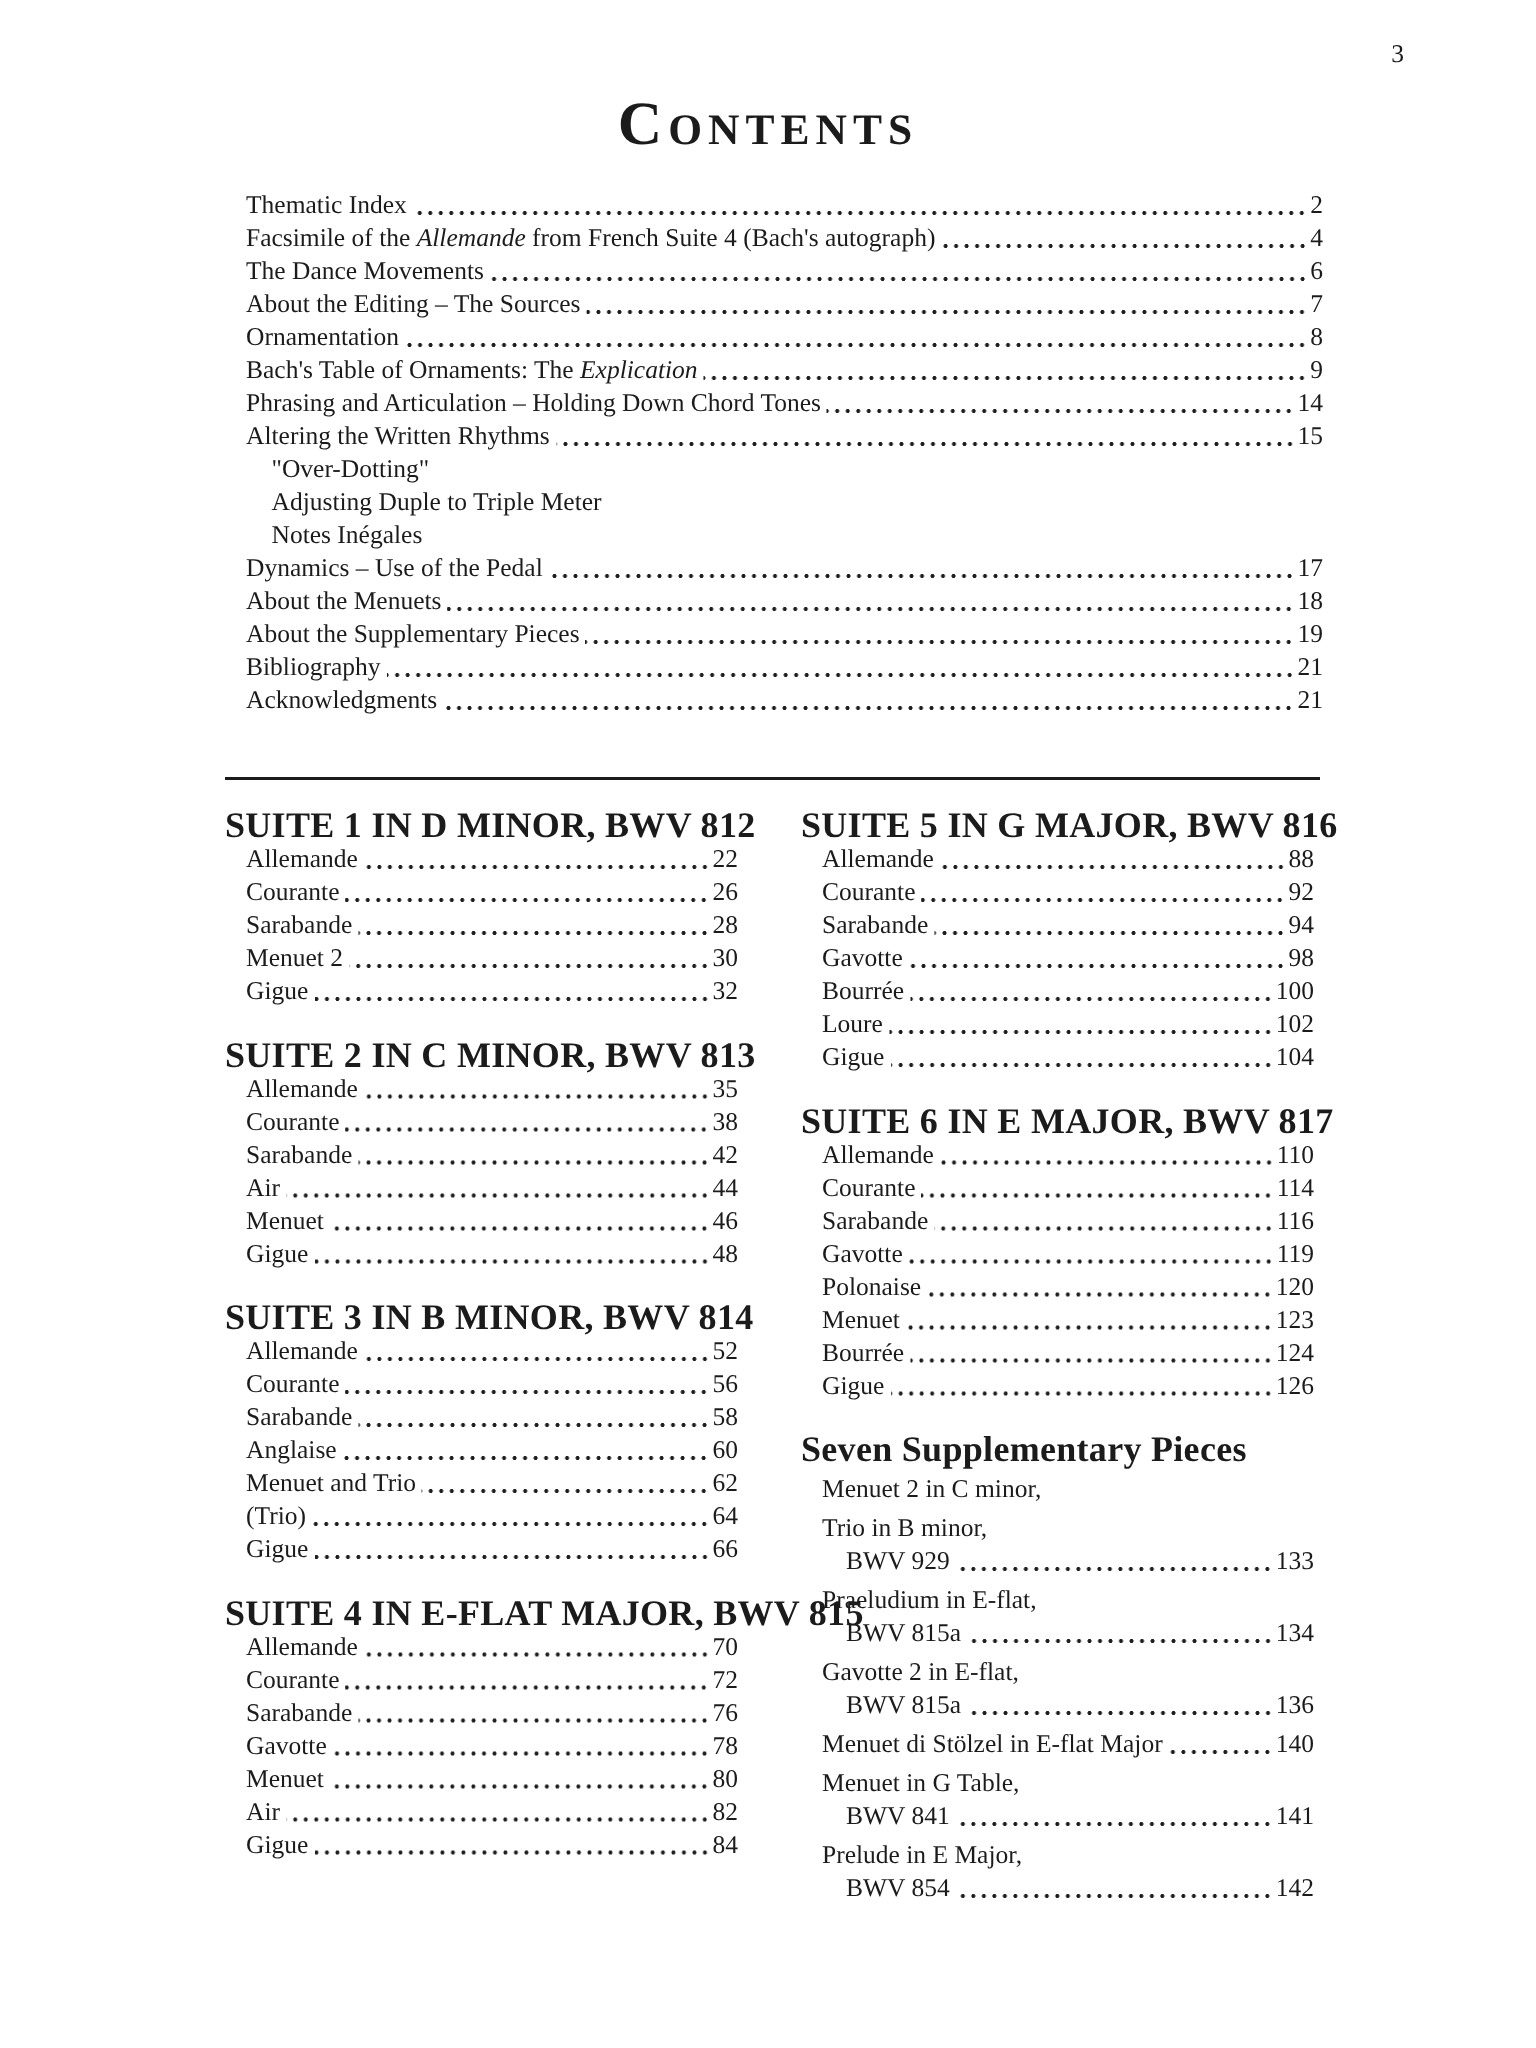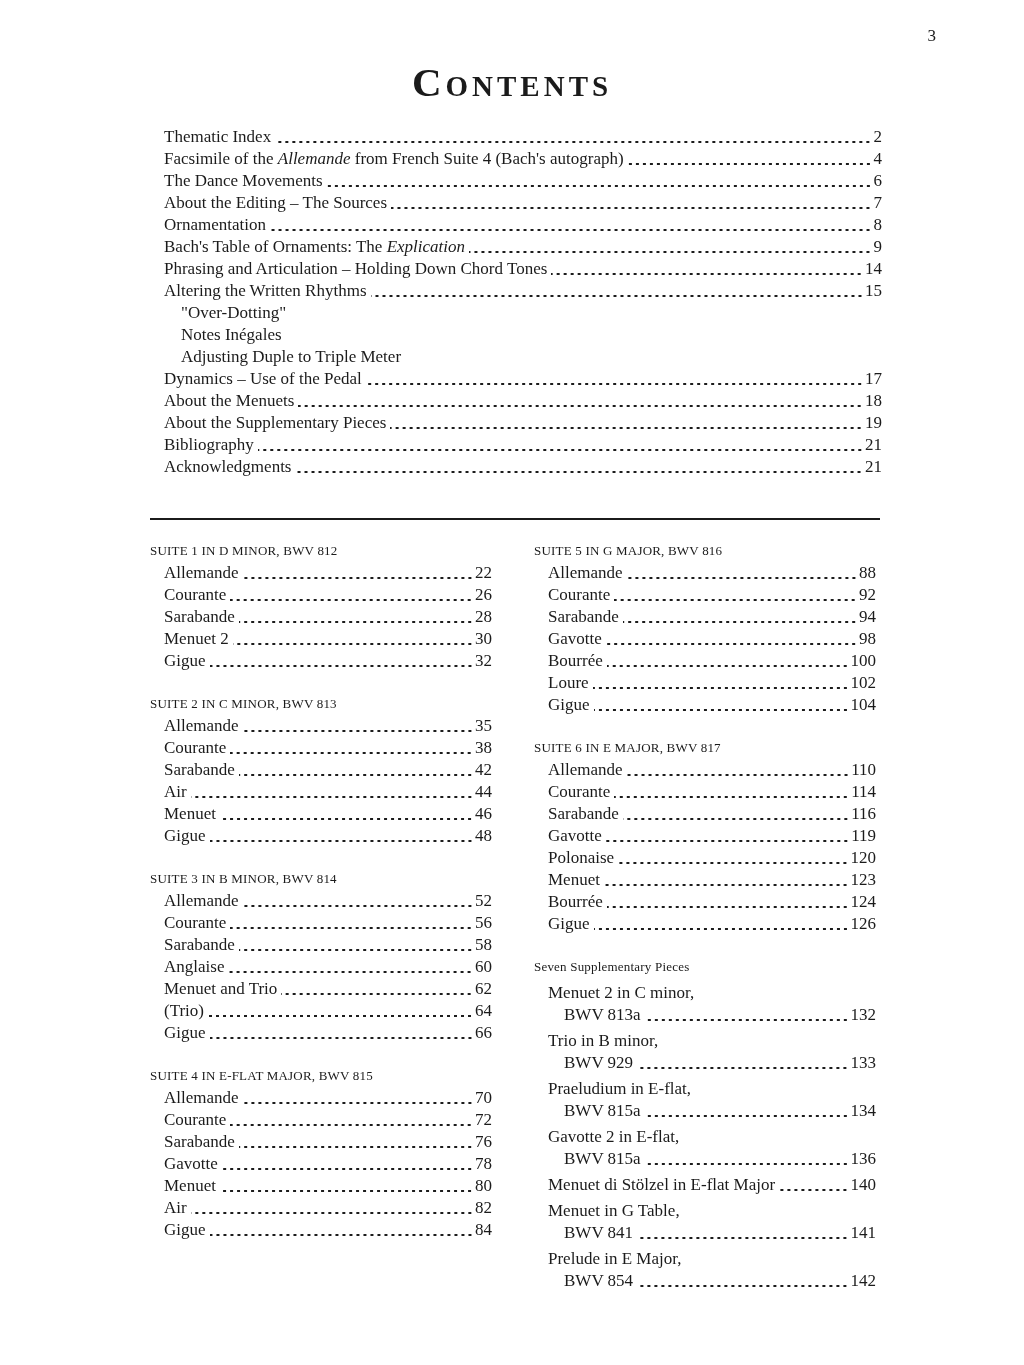--- a/index.html
+++ b/index.html
@@ -71,22 +71,22 @@
     position: absolute;
     left: 150px;
     top: 540px;
     width: 726px;
     display: flex;
     gap: 42px;
   }
   .col { width: 342px; }
   .suite-block + .suite-block { margin-top: 21px; }
   .suite-heading {
-    font-weight: normal;
-    font-size: 13px;
+    font-weight: bold;
+    font-size: 24px;
     line-height: 22px;
     letter-spacing: 0.2px;
     white-space: nowrap;
   }
   .supp-entry { margin-top: 4px; }
 </style>
 </head>
 <body>
 
 <div class="page">
@@ -130,24 +130,24 @@
       </div>
       <div class="toc-row">
         <span class="toc-label">Altering the Written Rhythms</span>
         <span class="dots"></span>
         <span class="pagenum">15</span>
       </div>
       <div class="toc-row indent1">
         <span class="toc-label">"Over-Dotting"</span>
       </div>
       <div class="toc-row indent1">
+        <span class="toc-label">Adjusting Duple to Triple Meter</span>
+      </div>
+      <div class="toc-row indent1">
         <span class="toc-label">Notes Inégales</span>
-      </div>
-      <div class="toc-row indent1">
-        <span class="toc-label">Adjusting Duple to Triple Meter</span>
       </div>
       <div class="toc-row">
         <span class="toc-label">Dynamics – Use of the Pedal</span>
         <span class="dots"></span>
         <span class="pagenum">17</span>
       </div>
       <div class="toc-row">
         <span class="toc-label">About the Menuets</span>
         <span class="dots"></span>
         <span class="pagenum">18</span>
@@ -390,25 +390,20 @@
             <span class="dots"></span>
             <span class="pagenum">126</span>
           </div>
         </div>
         <div class="suite-block">
           <div class="suite-heading">Seven Supplementary Pieces</div>
           <div class="supp-entry">
             <div class="toc-row item-indent">
               <span class="toc-label">Menuet 2 in C minor,</span>
             </div>
-            <div class="toc-row cont-indent">
-              <span class="toc-label">BWV 813a</span>
-              <span class="dots"></span>
-              <span class="pagenum">132</span>
-            </div>
           </div>
           <div class="supp-entry">
             <div class="toc-row item-indent">
               <span class="toc-label">Trio in B minor,</span>
             </div>
             <div class="toc-row cont-indent">
               <span class="toc-label">BWV 929</span>
               <span class="dots"></span>
               <span class="pagenum">133</span>
             </div>

